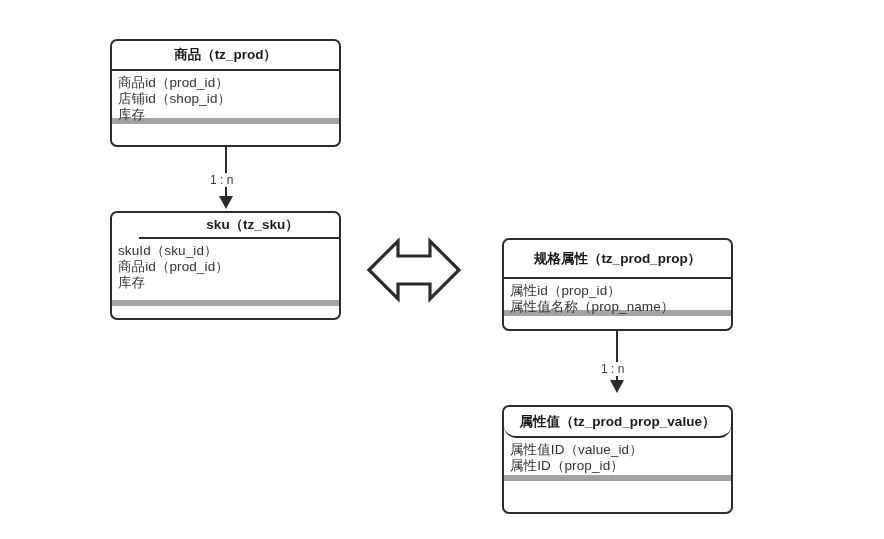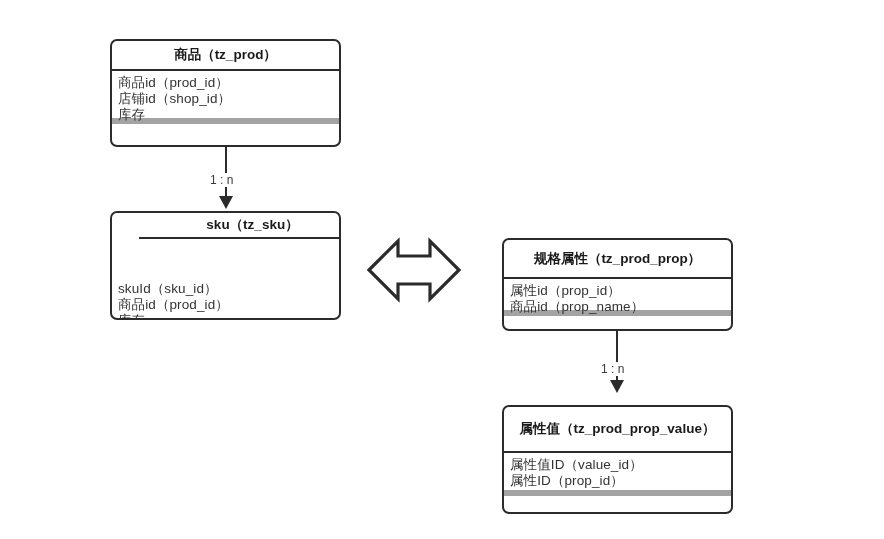--- a/index.html
+++ b/index.html
@@ -113,51 +113,51 @@
   </div>
 
   <div class="connector" style="left:0; top:0; width:884px; height:539px;">
     <div class="conn-line" style="left:225px; top:147px; height:51px;"></div>
     <div class="conn-arrow" style="left:219px; top:196px;"></div>
     <div class="conn-label" style="left:207px; top:173px;">1 : n</div>
   </div>
 
   <div class="entity" style="left:110px; top:211px; width:231px; height:109px;">
     <div class="entity-title" style="height:26px;margin-left:27px;">sku（tz_sku）</div>
-    <div class="entity-fields" style="height:67px;margin-top:38px;">
+    <div class="entity-fields" style="height:67px;">
       <div class="field">skuId（sku_id）</div>
       <div class="field">商品id（prod_id）</div>
       <div class="field">库存</div>
     </div>
     <div class="entity-footer" style="height:21px;"></div>
   </div>
 
   <div class="bidir-arrow" style="left:366px; top:234px; width:96px; height:72px;">
     <svg width="96" height="72" viewBox="0 0 96 72">
       <polygon points="3,36 32,7 32,22 64,22 64,7 93,36 64,65 64,50 32,50 32,65" fill="#ffffff" stroke="#2b2b2b" stroke-width="3.2" stroke-linejoin="miter"></polygon>
     </svg>
   </div>
 
   <div class="entity" style="left:502px; top:238px; width:231px; height:93px;">
     <div class="entity-title" style="height:39px;">规格属性（tz_prod_prop）</div>
     <div class="entity-fields" style="height:37px;">
       <div class="field">属性id（prop_id）</div>
-      <div class="field">商品id（prop_name）</div>
+      <div class="field">属性值名称（prop_name）</div>
     </div>
     <div class="entity-footer" style="height:21px;"></div>
   </div>
 
   <div class="connector" style="left:0; top:0; width:884px; height:539px;">
     <div class="conn-line" style="left:616px; top:331px; height:51px;"></div>
     <div class="conn-arrow" style="left:610px; top:380px;"></div>
     <div class="conn-label" style="left:598px; top:362px;">1 : n</div>
   </div>
 
   <div class="entity" style="left:502px; top:405px; width:231px; height:109px;">
-    <div class="entity-title" style="height:46px;">属性值（tz_prod_prop_value）</div>
+    <div class="entity-title" style="height:31px;border-radius:12px;">属性值（tz_prod_prop_value）</div>
     <div class="entity-fields" style="height:43px;">
       <div class="field">属性值ID（value_id）</div>
       <div class="field">属性ID（prop_id）</div>
     </div>
     <div class="entity-footer" style="height:21px;"></div>
   </div>
 
 </div>
 
 </body></html>

